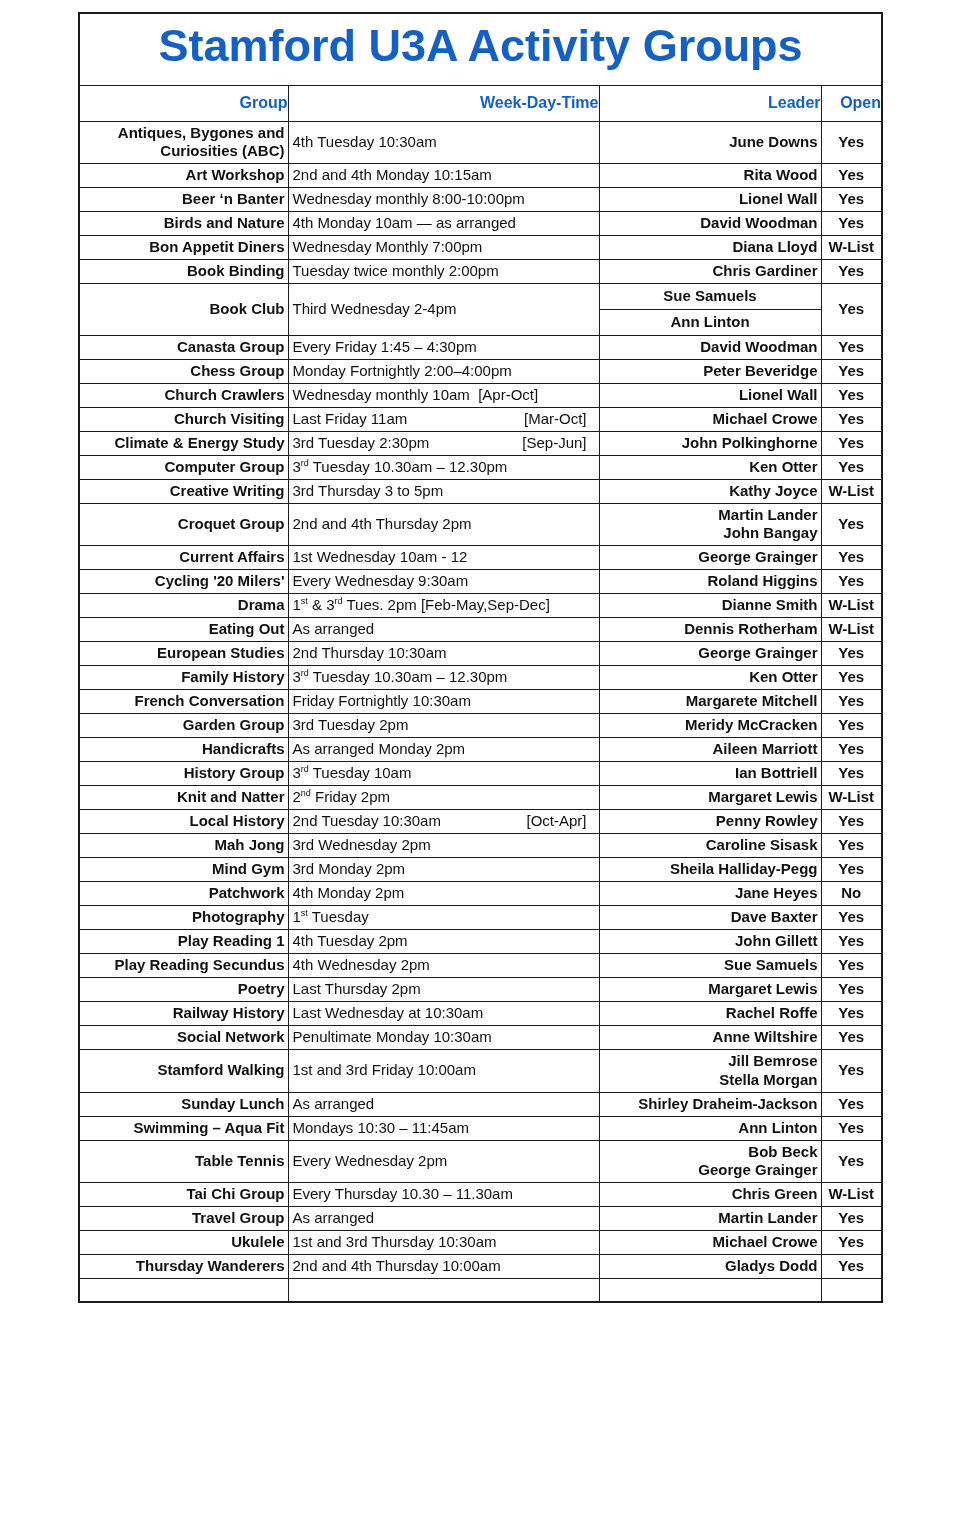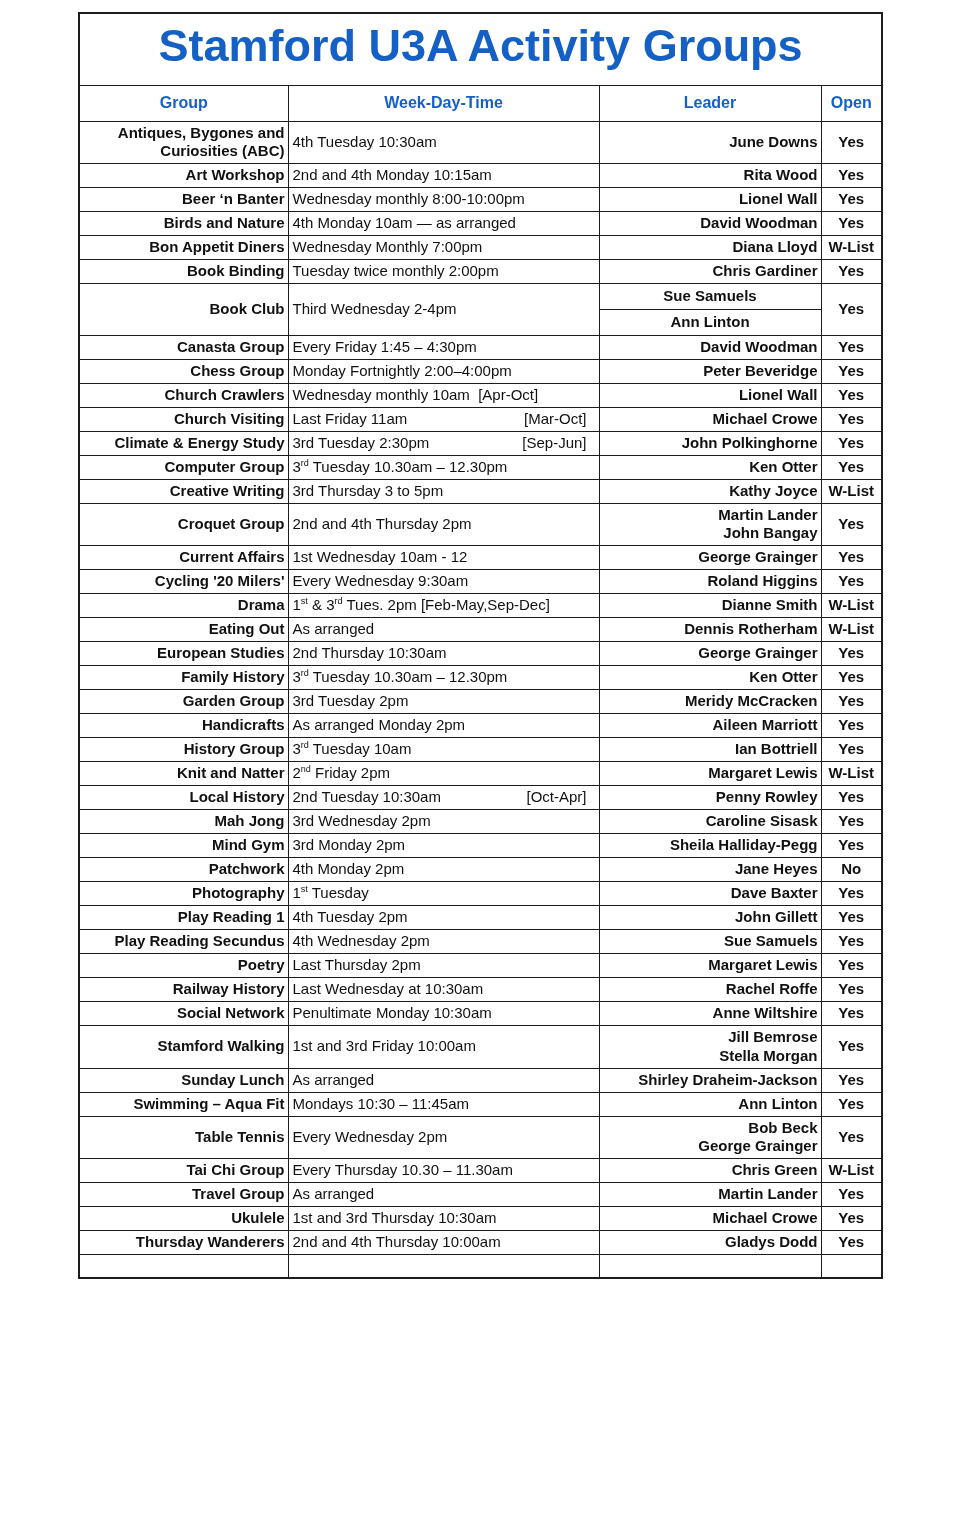--- a/index.html
+++ b/index.html
@@ -41,21 +41,21 @@
     font-weight: bold;
     letter-spacing: 0px;
     color: var(--accent, #1560c4);
     padding: 2px 0 8px 0;
   }
   th.head {
     height: 36px;
     font-size: 16px;
     font-weight: bold;
     color: var(--accent, #1560c4);
-    text-align: center;
+    text-align: right;
     vertical-align: middle;
     border-bottom-width: 2px;
   }
   td {
     font-size: 15px;
     line-height: 1.25;
     vertical-align: middle;
     height: 24px;
   }
   td.group-cell {
@@ -282,20 +282,28 @@
         </tr>
         <tr>
           <td class="group-cell">Family History</td>
           <td class="time-cell">3<sup>rd</sup> Tuesday 10.30am – 12.30pm</td>
           <td class="leader-cell">
             <div class="pad">Ken Otter</div>
           </td>
           <td class="open-cell">Yes</td>
         </tr>
         <tr>
+          <td class="group-cell">French Conversation</td>
+          <td class="time-cell">Friday Fortnightly 10:30am</td>
+          <td class="leader-cell">
+            <div class="pad">Margarete Mitchell</div>
+          </td>
+          <td class="open-cell">Yes</td>
+        </tr>
+        <tr>
           <td class="group-cell">Garden Group</td>
           <td class="time-cell">3rd Tuesday 2pm</td>
           <td class="leader-cell">
             <div class="pad">Meridy McCracken</div>
           </td>
           <td class="open-cell">Yes</td>
         </tr>
         <tr>
           <td class="group-cell">Handicrafts</td>
           <td class="time-cell">As arranged Monday 2pm</td>

